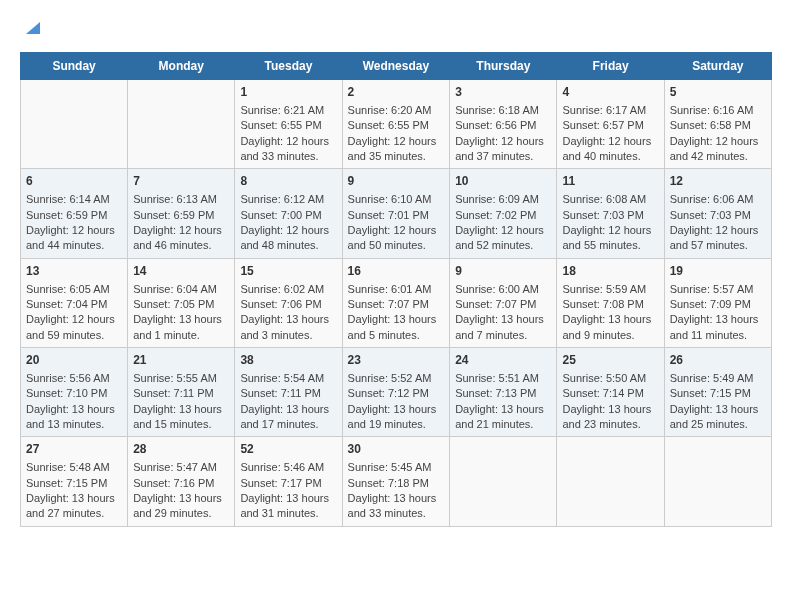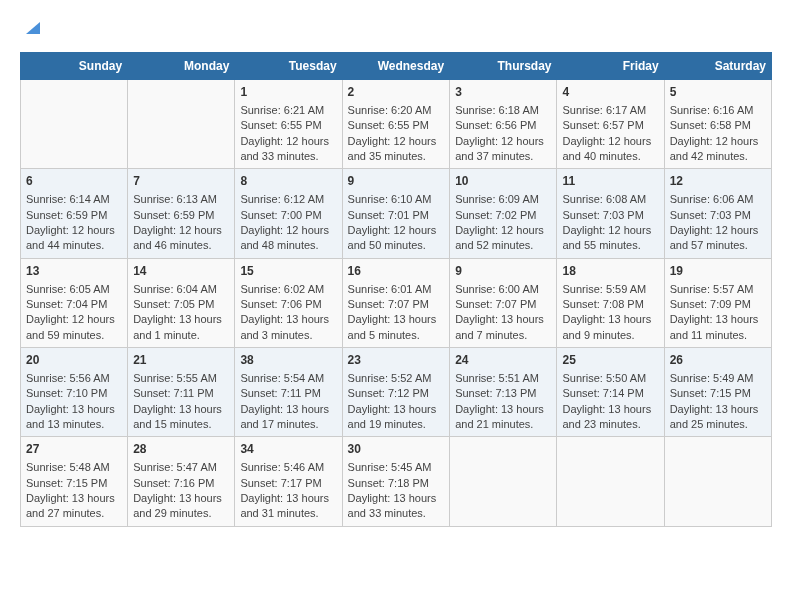--- a/index.html
+++ b/index.html
@@ -46,21 +46,21 @@
       color: #555;
     }
     table {
       width: 100%;
       border-collapse: collapse;
       font-size: 10.5px;
     }
     thead tr th {
       background-color: #2e6da4;
       color: #fff;
-      text-align: right;
+      text-align: center;
       padding: 6px 5px;
       font-size: 12px;
       font-weight: bold;
       border: 1px solid #2e6da4;
     }
     tbody tr td {
       border: 1px solid #ccc;
       vertical-align: top;
       padding: 4px 5px;
       width: 108px;
@@ -239,21 +239,21 @@
       <tr>
         <td>
           <span class="day-num">27</span>
           <div class="day-info">Sunrise: 5:48 AM<br>Sunset: 7:15 PM<br>Daylight: 13 hours and 27 minutes.</div>
         </td>
         <td>
           <span class="day-num">28</span>
           <div class="day-info">Sunrise: 5:47 AM<br>Sunset: 7:16 PM<br>Daylight: 13 hours and 29 minutes.</div>
         </td>
         <td>
-          <span class="day-num">34</span>
+          <span class="day-num">52</span>
           <div class="day-info">Sunrise: 5:46 AM<br>Sunset: 7:17 PM<br>Daylight: 13 hours and 31 minutes.</div>
         </td>
         <td>
           <span class="day-num">30</span>
           <div class="day-info">Sunrise: 5:45 AM<br>Sunset: 7:18 PM<br>Daylight: 13 hours and 33 minutes.</div>
         </td>
         <td class="empty"></td>
         <td class="empty"></td>
         <td class="empty"></td>
       </tr>

